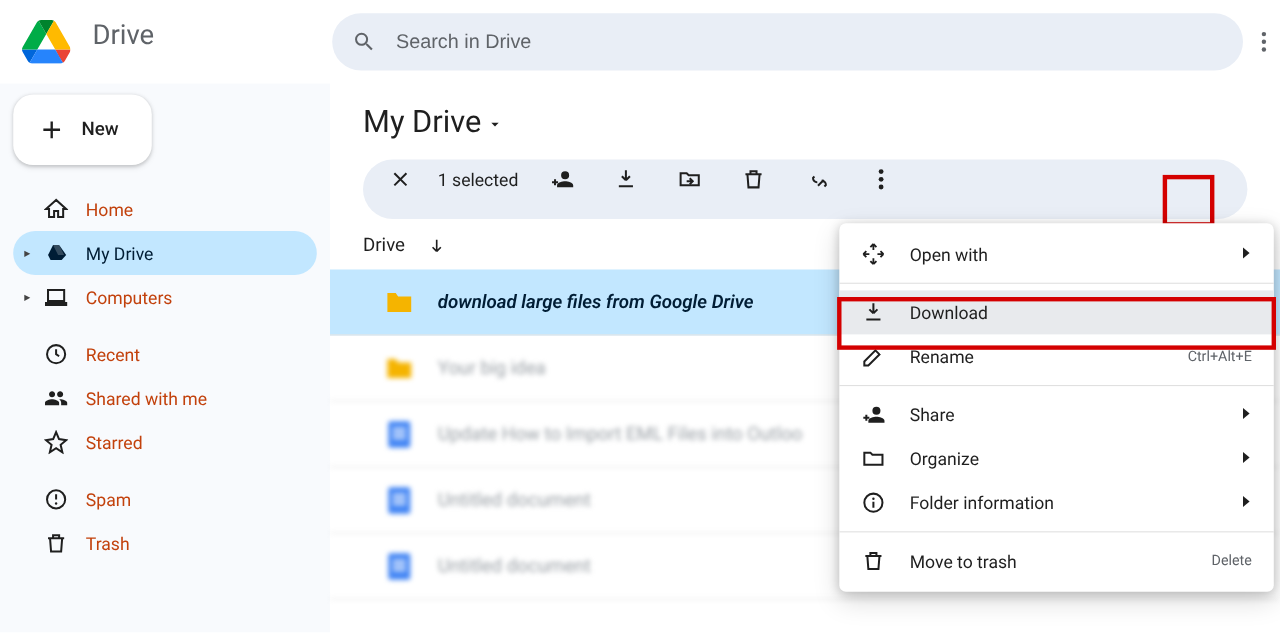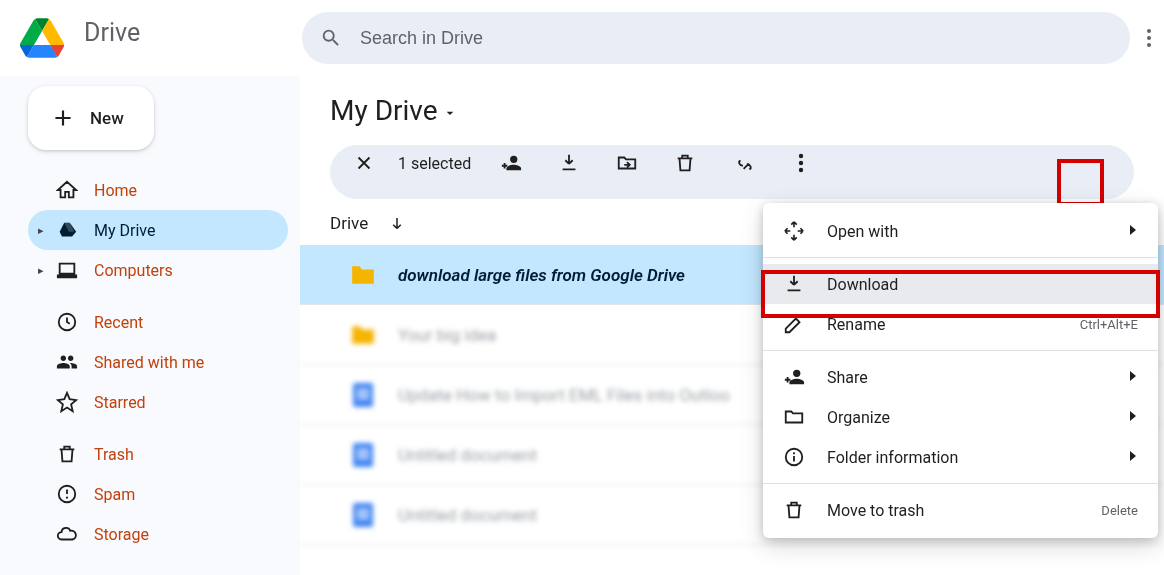--- a/index.html
+++ b/index.html
@@ -57,21 +57,21 @@
     align-items: center;
     justify-content: flex-end;
   }
 
   .body {
     display: flex;
     height: calc(575px - 76px);
   }
   .sidebar {
     width: 300px;
-    padding: 10px 12px 20px 28px;
+    padding: 10px 12px 20px 12px;
     background: #f8fafd;
     border-top-right-radius: 0;
   }
   .new-btn {
     display: flex;
     align-items: center;
     gap: 14px;
     background: #fff;
     width: 126px;
     height: 64px;
@@ -312,42 +312,34 @@
           <svg width="22" height="22" viewBox="0 0 24 24">
             <path d="M12 2l2.9 6.9L22 10l-5.5 4.6L18.2 22 12 18l-6.2 4 1.7-7.4L2 10l7.1-1.1z" fill="none" stroke="#1f1f1f" stroke-width="2"></path>
           </svg>
         </span>
       <span>Starred</span>
     </div>
     <div class="nav-spacer"></div>
     <div class="nav-item">
       <span class="nav-icon">
           <svg width="22" height="22" viewBox="0 0 24 24">
-            <path d="M6 7h12l-1 13H7z M4 7h16 M9 4h6v3H9z" fill="none" stroke="#1f1f1f" stroke-width="2"></path>
-          </svg>
-        </span>
-      <span>Trash</span>
-    </div>
-    <div class="nav-item">
-      <span class="nav-icon">
-          <svg width="22" height="22" viewBox="0 0 24 24">
             <circle cx="12" cy="12" r="9" fill="none" stroke="#1f1f1f" stroke-width="2"></circle>
             <path d="M12 7v5" stroke="#1f1f1f" stroke-width="2"></path>
             <circle cx="12" cy="16" r="1.2" fill="#1f1f1f"></circle>
           </svg>
         </span>
       <span>Spam</span>
     </div>
     <div class="nav-item">
       <span class="nav-icon">
           <svg width="22" height="22" viewBox="0 0 24 24">
-            <path d="M6 18a4 4 0 010-8 5 5 0 019.6-1.5A4.5 4.5 0 0118 18z" fill="none" stroke="#1f1f1f" stroke-width="2"></path>
-          </svg>
-        </span>
-      <span>Storage</span>
+            <path d="M6 7h12l-1 13H7z M4 7h16 M9 4h6v3H9z" fill="none" stroke="#1f1f1f" stroke-width="2"></path>
+          </svg>
+        </span>
+      <span>Trash</span>
     </div>
   </div>
 
   <div class="main">
     <div class="breadcrumb">
       <span>My Drive</span>
       <svg width="16" height="16" viewBox="0 0 24 24">
           <path d="M7 10l5 5 5-5z" fill="#1f1f1f"></path>
         </svg>
     </div>

